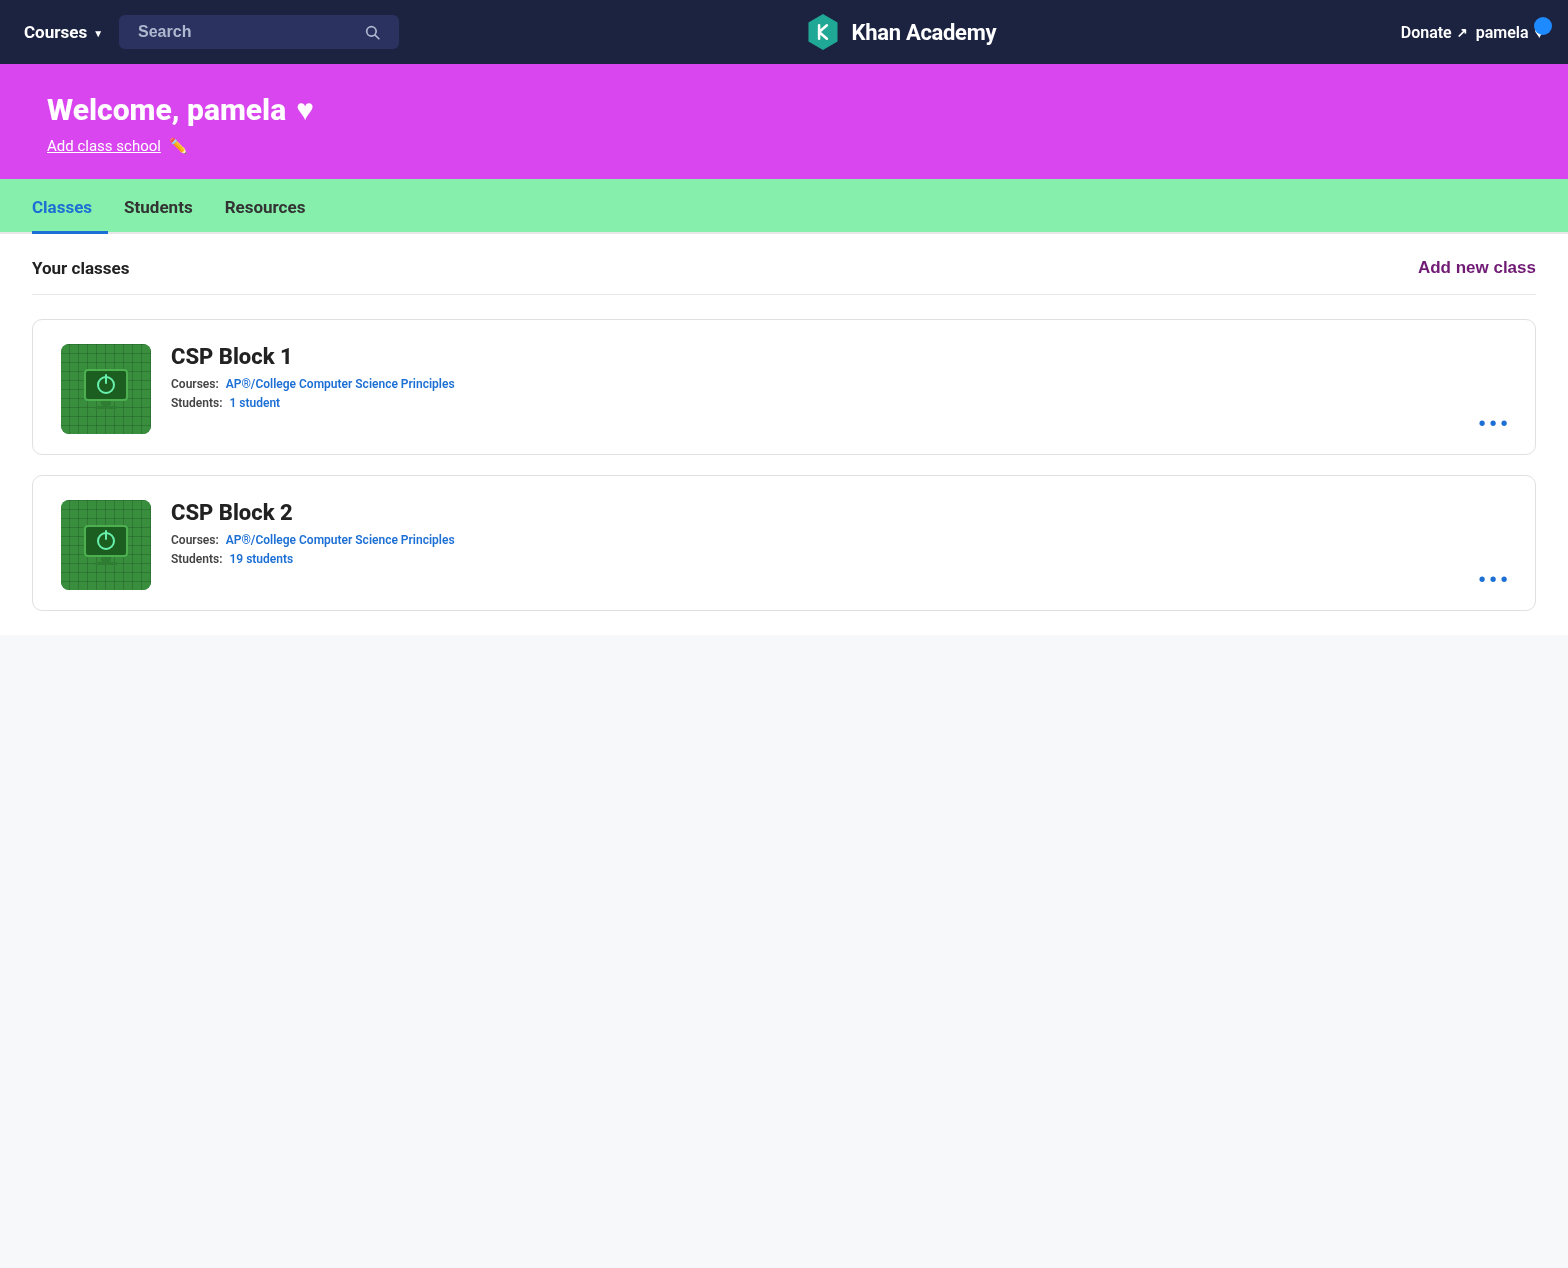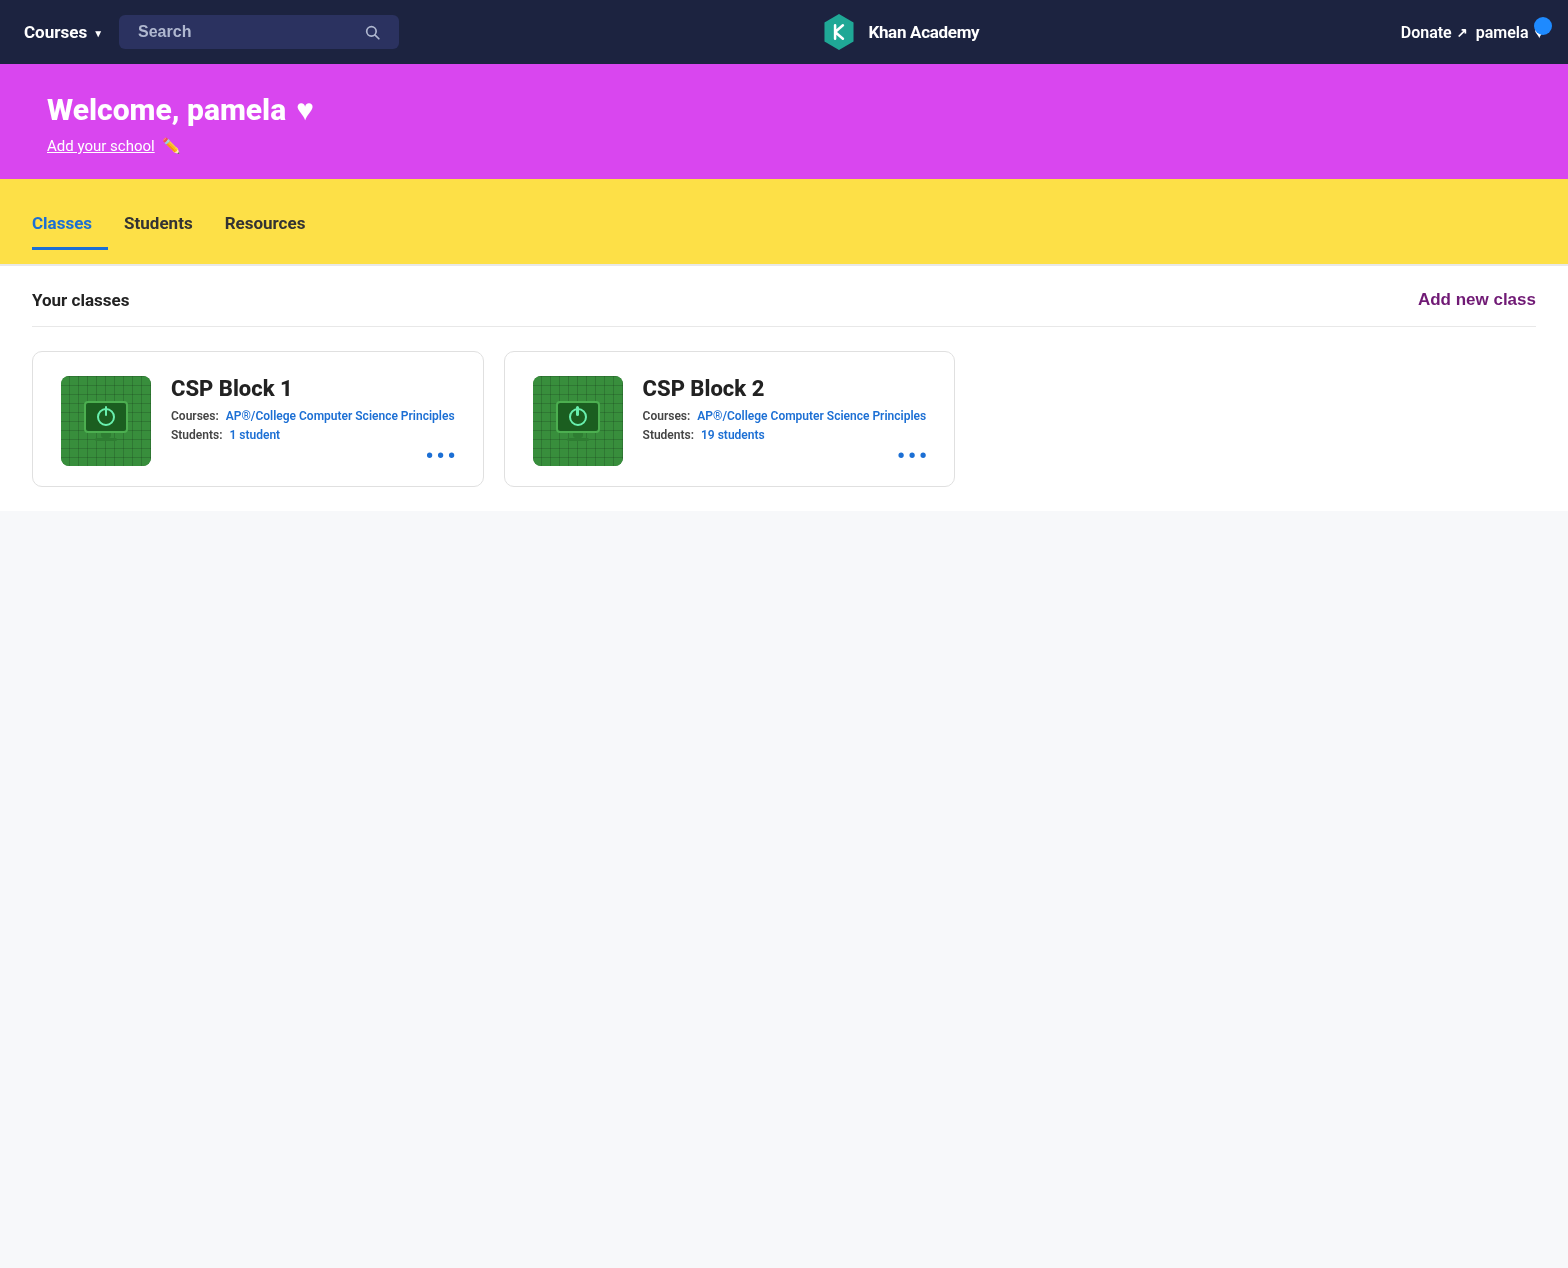--- a/index.html
+++ b/index.html
@@ -52,21 +52,21 @@
     .nav-logo {
       flex: 1;
       display: flex;
       align-items: center;
       justify-content: center;
       gap: 10px;
       text-decoration: none;
     }
     .logo-text {
       color: #fff;
-      font-size: 17px;
+      font-size: 22px;
       font-weight: 700;
       letter-spacing: -0.3px;
     }
     .nav-right {
       display: flex;
       align-items: center;
       gap: 8px;
     }
     .nav-donate {
       color: #fff;
@@ -120,24 +120,24 @@
     .add-school-link {
       color: #fff;
       text-decoration: underline;
       cursor: pointer;
       font-size: 15px;
     }
     .pencil-icon { font-size: 15px; }
 
     
     .tabs-bar {
-      background: #fde047;
-      display: flex;
-      align-items: center;
-      padding: 16px 32px;
+      background: #86efac;
+      display: flex;
+      align-items: center;
+      padding: 0 32px;
       border-bottom: 2px solid #e8e8e8;
     }
     .tab {
       padding: 18px 16px 14px;
       font-size: 17px;
       font-weight: 700;
       cursor: pointer;
       color: #333;
       border-bottom: 3px solid transparent;
       margin-bottom: -2px;
@@ -172,21 +172,21 @@
       font-weight: 700;
       cursor: pointer;
       text-decoration: none;
       background: none;
       border: none;
     }
 
     
     .cards-list {
       display: flex;
-      flex-direction: row;
+      flex-direction: column;
       gap: 20px;
       margin-top: 24px;
     }
     .class-card {
       background: #fff;
       border: 1.5px solid #e0e0e0;
       border-radius: 10px;
       padding: 24px 28px 20px;
       position: relative;
       cursor: pointer;
@@ -354,21 +354,21 @@
     </div>
   </div>
 </nav>
 
 <div class="welcome-banner">
   <div class="welcome-title">
     <span>Welcome, pamela</span>
     <span>♥</span>
   </div>
   <div class="welcome-subtitle">
-    <a class="add-school-link">Add your school</a>
+    <a class="add-school-link">Add class school</a>
     <span class="pencil-icon">✏️</span>
   </div>
 </div>
 
 <div class="tabs-bar">
   <a class="tab active">
     <span>Classes</span>
   </a>
   <a class="tab">
     <span>Students</span>

